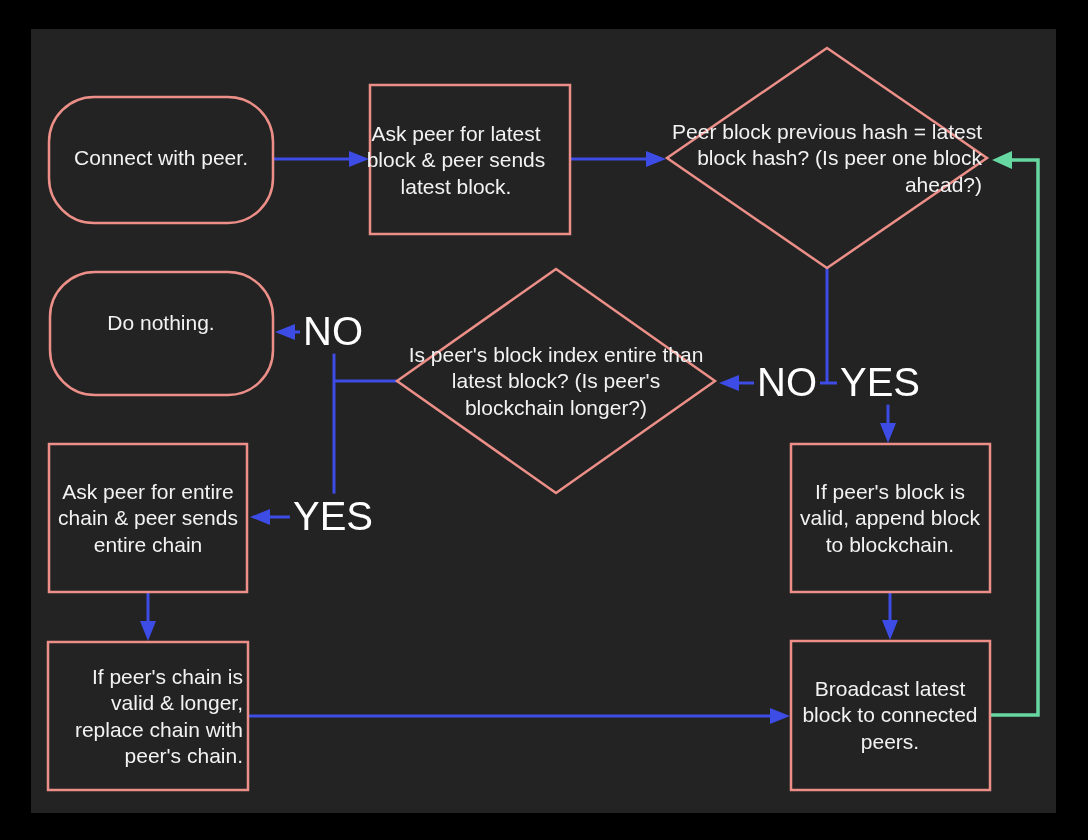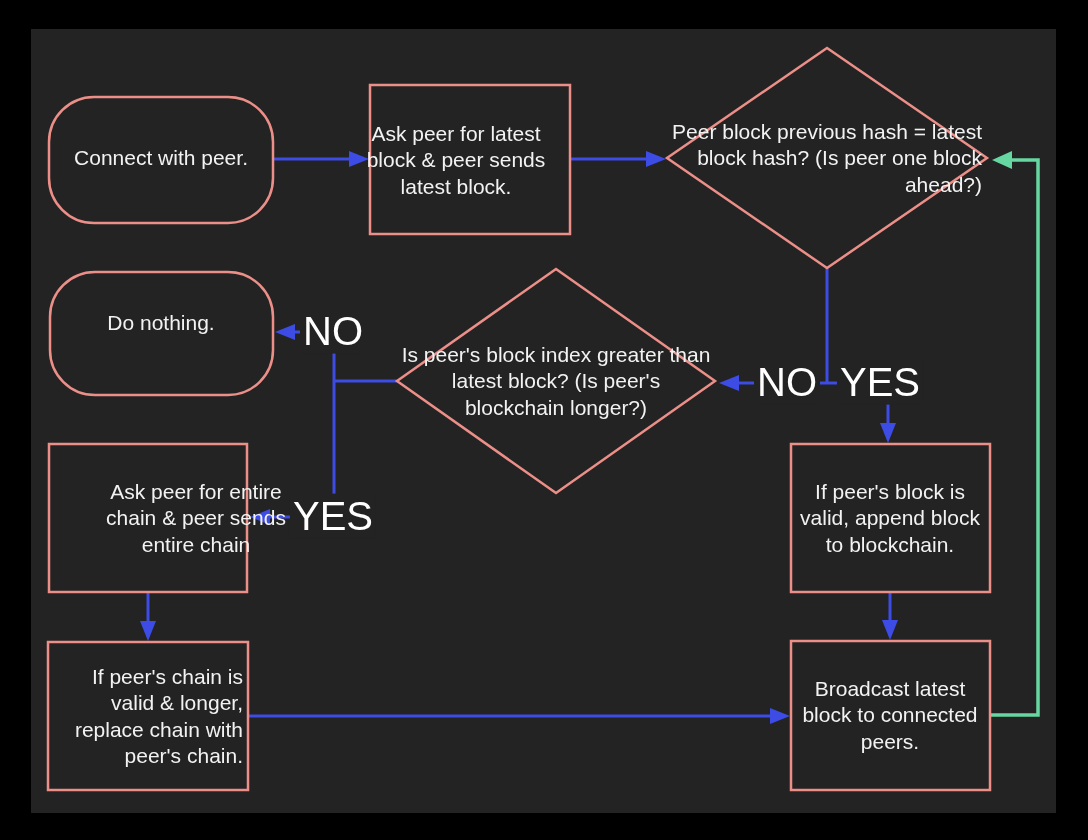--- a/index.html
+++ b/index.html
@@ -71,22 +71,22 @@
     <rect class="shape" x="49" y="444" width="198" height="148"></rect>
     <rect class="shape" x="48" y="642" width="200" height="148"></rect>
     <rect class="shape" x="791" y="444" width="199" height="148"></rect>
     <rect class="shape" x="791" y="641" width="199" height="149"></rect>
   </svg>
 
   <div class="node-label" style="left:161px;top:158px;width:200px;">Connect with peer.</div>
   <div class="node-label" style="left:456px;top:160px;width:190px;">Ask peer for latest block &amp; peer sends latest block.</div>
   <div class="node-label" style="left:827px;top:158px;width:310px;text-align:right;">Peer block previous hash = latest block hash? (Is peer one block ahead?)</div>
   <div class="node-label" style="left:161px;top:314px;width:200px;margin-top:9px;">Do nothing.</div>
-  <div class="node-label" style="left:556px;top:381px;width:310px;">Is peer's block index greater than latest block? (Is peer's blockchain longer?)</div>
-  <div class="node-label" style="left:148px;top:518px;width:190px;margin-left:48px;">Ask peer for entire chain &amp; peer sends entire chain</div>
+  <div class="node-label" style="left:556px;top:381px;width:310px;">Is peer's block index entire than latest block? (Is peer's blockchain longer?)</div>
+  <div class="node-label" style="left:148px;top:518px;width:190px;">Ask peer for entire chain &amp; peer sends entire chain</div>
   <div class="node-label" style="left:148px;top:716px;width:190px;text-align:right;">If peer's chain is valid &amp; longer, replace chain with peer's chain.</div>
   <div class="node-label" style="left:890px;top:715px;width:190px;">Broadcast latest block to connected peers.</div>
   <div class="node-label" style="left:890px;top:518px;width:180px;">If peer's block is valid, append block to blockchain.</div>
 
   <div class="big-label" style="left:787px;top:382px;">NO</div>
   <div class="big-label" style="left:880px;top:382px;">YES</div>
   <div class="big-label" style="left:333px;top:331px;">NO</div>
   <div class="big-label" style="left:333px;top:516px;">YES</div>
 </div>
 

